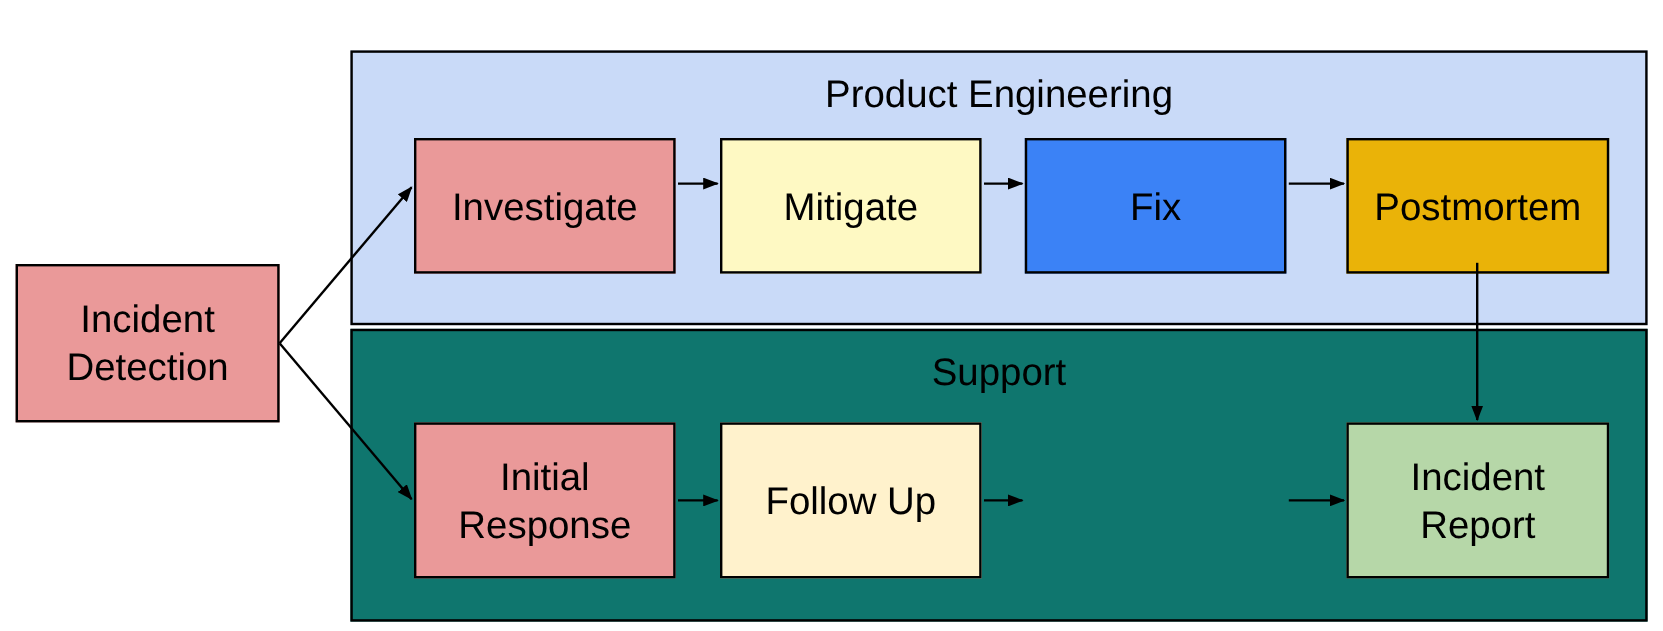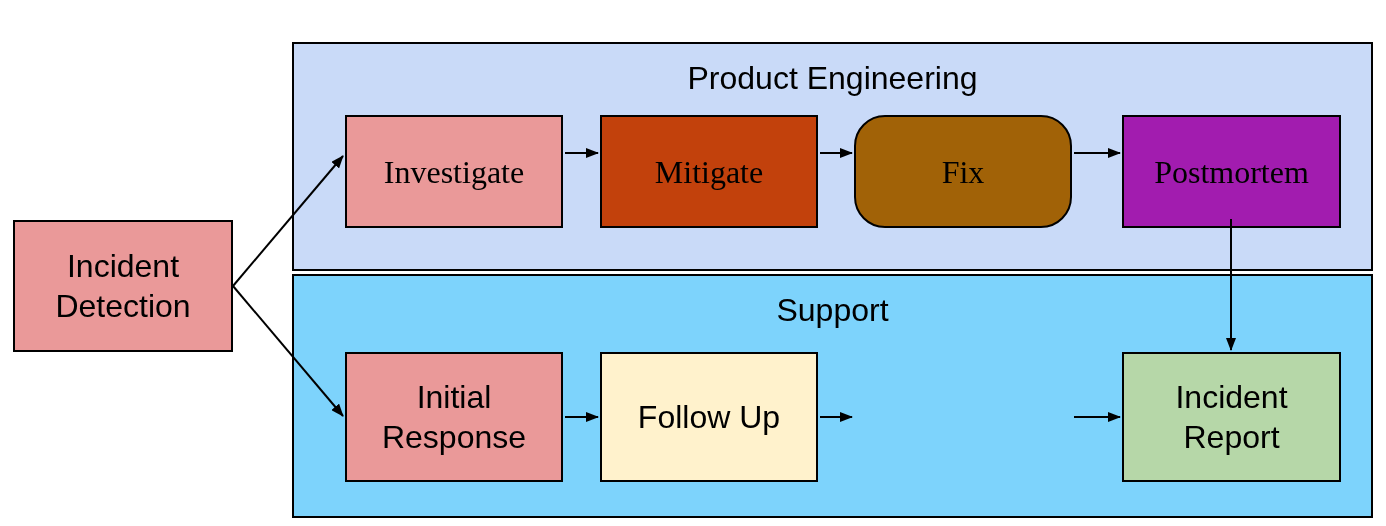--- a/index.html
+++ b/index.html
@@ -36,21 +36,21 @@
     align-items: center;
     justify-content: center;
     text-align: center;
   }
   .node .label {
     font-size: 32px;
     line-height: 40px;
     white-space: pre-line;
   }
   .start-node { left: 13px; top: 220px; width: 220px; height: 132px; background: #EA9999; }
-  .lane-top .step    { top: 71px; height: 113px; width: 218px; font-family: Liberation Serif, serif; }
+  .lane-top .step    { top: 71px; height: 113px; width: 218px; }
   .lane-bottom .step { top: 76px; height: 130px; width: 218px; }
   .col-1 { left: 51px;  }
   .col-2 { left: 306px; }
   .col-3 { left: 560px; }
   .col-4 { left: 828px; width: 219px !important; }
   .arrows {
     position: absolute;
     left: 0; top: 0;
     width: 1386px;
     height: 526px;
@@ -68,32 +68,32 @@
     <span class="label">Incident
 Detection</span>
   </div>
 
   <div class="lane lane-top" style="background-color: rgb(201, 218, 248);">
     <div class="lane-title">Product Engineering</div>
 
     <div class="node step col-1" style="background-color: rgb(234, 153, 153);">
       <span class="label">Investigate</span>
     </div>
-    <div class="node step col-2" style="background-color: #c2410c;">
+    <div class="node step col-2" style="background-color: #fef9c3;">
       <span class="label">Mitigate</span>
     </div>
-    <div class="node step col-3" style="background-color: #a16207; border-radius: 31px;">
+    <div class="node step col-3" style="background-color: #3b82f6;">
       <span class="label">Fix</span>
     </div>
-    <div class="node step col-4" style="background-color: #a21caf;">
+    <div class="node step col-4" style="background-color: #eab308;">
       <span class="label">Postmortem</span>
     </div>
   </div>
 
-  <div class="lane lane-bottom" style="background-color: #7dd3fc;">
+  <div class="lane lane-bottom" style="background-color: #0f766e;">
     <div class="lane-title">Support</div>
 
     <div class="node step col-1" style="background-color: rgb(234, 153, 153); align-items: center;">
       <span class="label">Initial
 Response</span>
     </div>
     <div class="node step col-2" style="background-color: rgb(255, 242, 204);">
       <span class="label">Follow Up</span>
     </div>
     <div class="node step col-4" style="background-color: rgb(182, 215, 168);">

